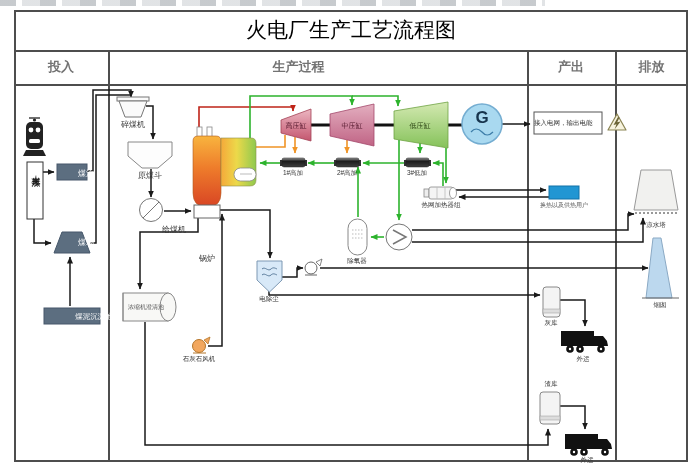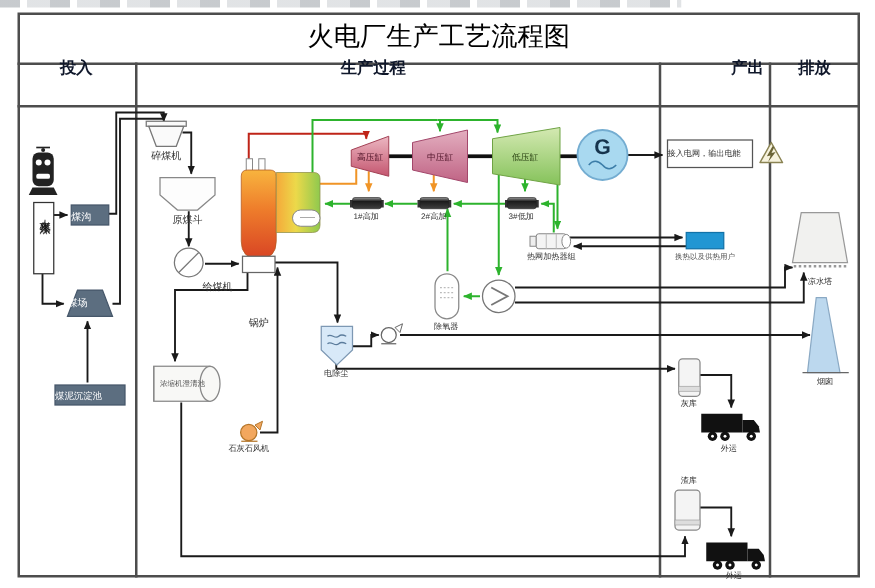--- a/index.html
+++ b/index.html
@@ -6,27 +6,27 @@
   .page{position:relative;width:700px;height:470px;background:#fff;overflow:hidden;
         font-family:"Liberation Sans","DejaVu Sans",sans-serif;}
   .artifact{position:absolute;left:0;top:0;width:545px;height:6px;opacity:.55;
     background:repeating-linear-gradient(90deg,#9aa0a6 0 16px,#fff 16px 22px,#c9cdd1 22px 40px);}
   
   .frame{position:absolute;left:14px;top:10px;width:674px;height:452px;border:2px solid #4d4d4d;box-sizing:border-box;}
   .hline{position:absolute;height:0;border-top:2px solid #4d4d4d;}
   .vline{position:absolute;width:0;border-left:2px solid #4d4d4d;}
   .title{position:absolute;left:14px;top:10px;width:674px;height:40px;line-height:40px;
          text-align:center;font-size:21px;font-weight:normal;color:#000;}
-  .hcell{position:absolute;top:37px;height:34px;line-height:34px;text-align:center;
-         font-size:13px;font-weight:bold;color:#0f172a;}
+  .hcell{position:absolute;top:50px;height:34px;line-height:34px;text-align:center;
+         font-size:13px;font-weight:bold;color:#737373;}
   
   .lb{position:absolute;font-size:8px;color:#333;white-space:nowrap;transform:translateX(-50%);}
   .lb7{font-size:7px;}
   .lb65{font-size:6.5px;}
-  .boxlb{position:absolute;text-align:left;white-space:nowrap;color:#fff;}
+  .boxlb{position:absolute;text-align:center;white-space:nowrap;color:#fff;padding-left:14px;}
   .vtext{position:absolute;writing-mode:vertical-rl;text-orientation:upright;letter-spacing:1px;
          font-size:9px;color:#111;text-align:center;}
   .glabel{position:absolute;font-size:17px;font-weight:bold;color:#16344d;transform:translateX(-50%);}
   svg{position:absolute;left:0;top:0;}
 </style>
 </head>
 <body>
 
 <div class="page">
 
@@ -35,21 +35,21 @@
   <div class="frame"></div>
   <div class="hline" style="left:14px;top:50px;width:674px;"></div>
   <div class="hline" style="left:14px;top:84px;width:674px;"></div>
   <div class="vline" style="left:108px;top:50px;height:412px;"></div>
   <div class="vline" style="left:527px;top:50px;height:412px;"></div>
   <div class="vline" style="left:615px;top:50px;height:412px;"></div>
 
   <div class="title">火电厂生产工艺流程图</div>
   <div class="hcell" style="left:14px;width:94px;">投入</div>
   <div class="hcell" style="left:108px;width:381px;">生产过程</div>
-  <div class="hcell" style="left:527px;width:88px;padding-left:27px;">产出</div>
+  <div class="hcell" style="left:527px;width:88px;">产出</div>
   <div class="hcell" style="left:615px;width:73px;">排放</div>
 
   <svg width="700" height="470" viewBox="0 0 700 470">
     <defs>
       <marker id="ab" markerWidth="8" markerHeight="8" refX="6.5" refY="3" orient="auto" markerUnits="userSpaceOnUse">
           <path d="M0,0 L7,3 L0,6 Z" fill="#1a1a1a"></path>
         </marker>
       <marker id="ar" markerWidth="8" markerHeight="8" refX="6.5" refY="3" orient="auto" markerUnits="userSpaceOnUse">
           <path d="M0,0 L7,3 L0,6 Z" fill="#bf2418"></path>
         </marker>

